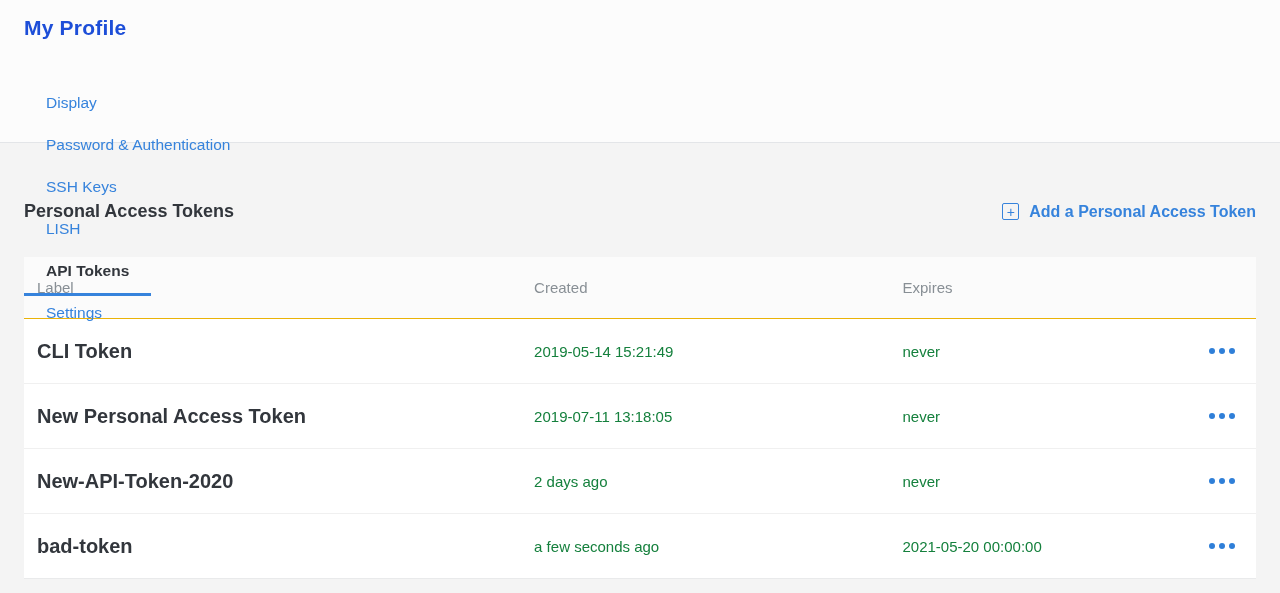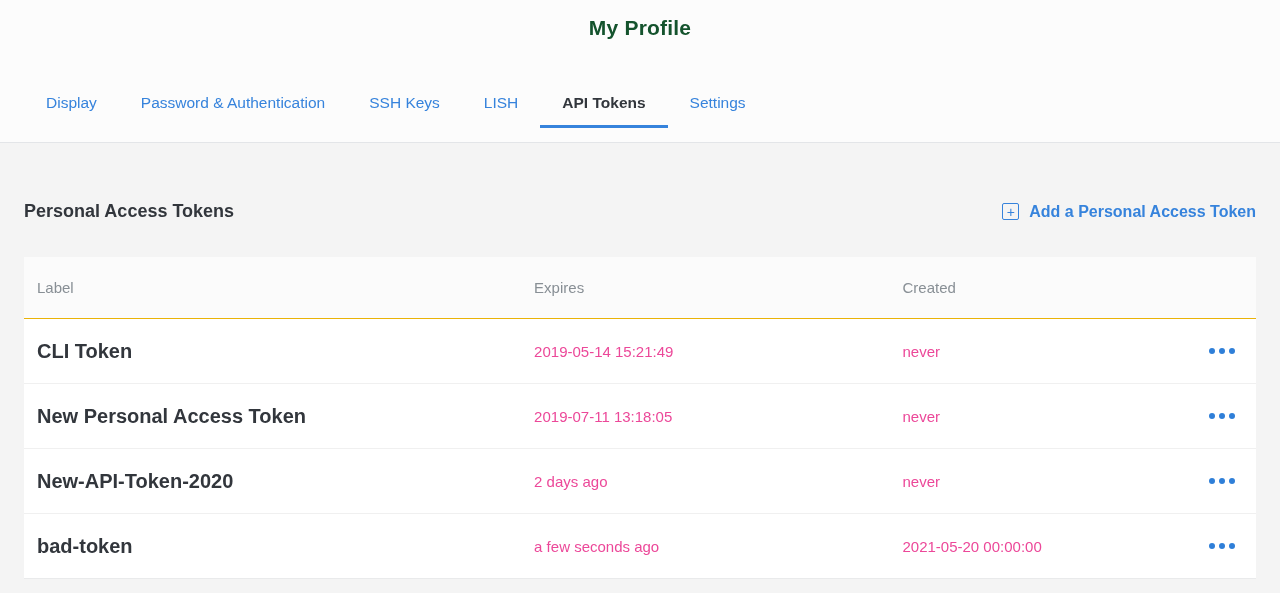--- a/index.html
+++ b/index.html
@@ -14,28 +14,28 @@
   
   .top {
     background: #fcfcfc;
     padding: 16px 24px 0;
     height: 143px;
     border-bottom: 1px solid #e3e5e8;
   }
   .page-title {
     font-size: 21px;
     font-weight: bold;
-    color: #14532d;
+    color: #1d4ed8;
     letter-spacing: 0.2px;
-    text-align: center;
   }
   .tabs {
     margin-top: 44px;
     display: flex;
-    align-items: center;
+    align-items: flex-start;
+    flex-direction: column;
   }
   .tab {
     display: inline-block;
     padding: 10px 22px 13px;
     font-size: 15.5px;
     color: #3683dc;
     cursor: pointer;
     text-decoration: none;
     border-bottom: 3px solid transparent;
     margin-bottom: -2px;
@@ -100,21 +100,21 @@
   .thead {
     height: 62px;
     background: #fbfbfb;
     border-bottom: 1px solid #eab308;
   }
   .thead .cell {
     color: #888f95;
     font-size: 15px;
     font-weight: normal;
   }
-  .cell { padding: 0 5px; font-size: 15px; color: #ec4899; }
+  .cell { padding: 0 5px; font-size: 15px; color: #15803d; }
   .cell.first { padding-left: 13px; }
   .label-cell { font-size: 20px; font-weight: bold; color: #32363c; }
   .action-cell {
     display: flex;
     justify-content: flex-end;
     padding-right: 19px;
   }
   .kebab {
     background: none;
     border: none;
@@ -151,22 +151,22 @@
     <h2 class="section-title">Personal Access Tokens</h2>
     <a class="add-link">
       <span class="plus-box">+</span>
       <span>Add a Personal Access Token</span>
     </a>
   </div>
 
   <div class="table">
     <div class="trow thead">
       <div class="cell first">Label</div>
+      <div class="cell">Created</div>
       <div class="cell">Expires</div>
-      <div class="cell">Created</div>
       <div class="cell action-cell"></div>
     </div>
     <div id="table-body">
         <div class="trow">
     <div class="cell first label-cell">CLI Token</div>
     <div class="cell">2019-05-14 15:21:49</div>
     <div class="cell">never</div>
     <div class="cell action-cell">
       <button class="kebab" aria-label="actions">
         <i></i>

